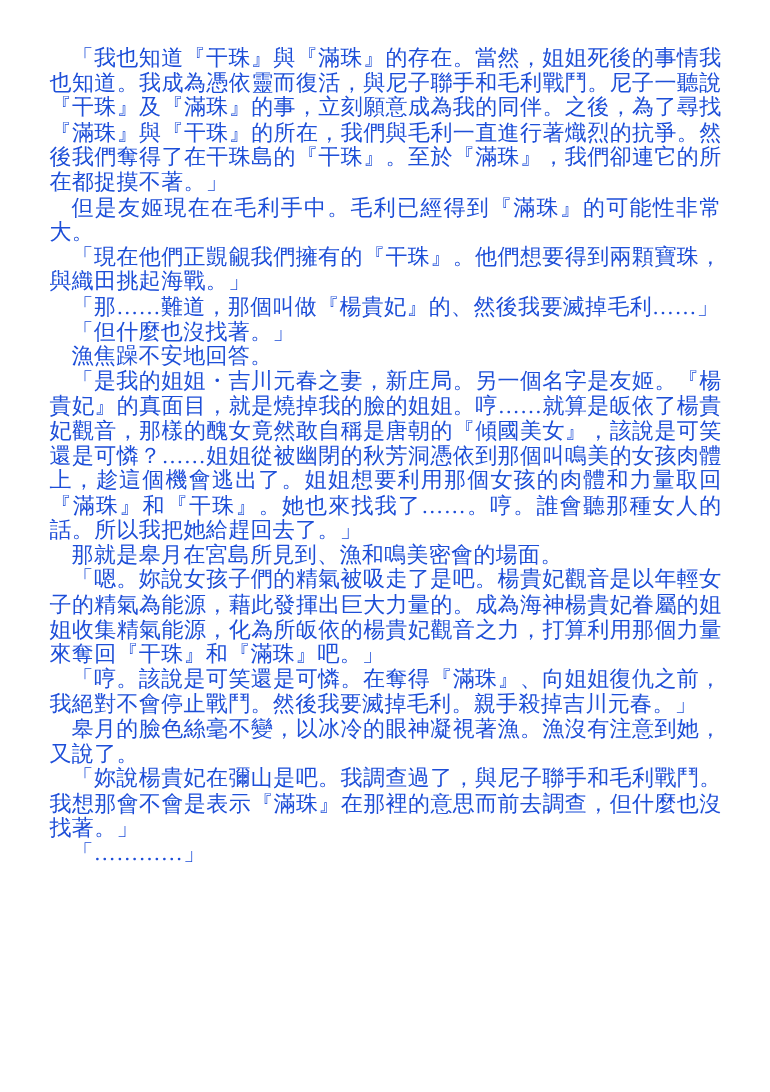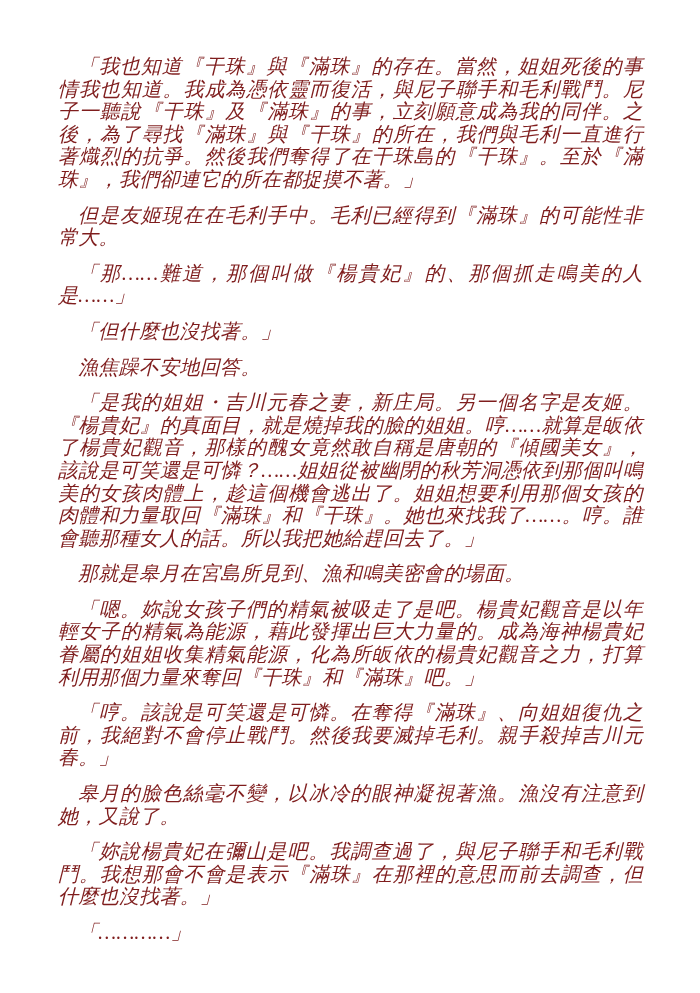--- a/index.html
+++ b/index.html
@@ -10,40 +10,40 @@
   .page {
     position: relative;
     width: 700px;
     height: 993px;
     box-sizing: border-box;
     background: #ffffff;
     padding: 42px 44px 0 45px;
     overflow: hidden;
   }
   .page p {
-    margin: 13px;
+    margin: 0;
     padding: 0;
     text-indent: 1em;
     font-family: "Liberation Serif", "DejaVu Serif", serif;
     font-size: 20px;
     line-height: 22.6px;
     letter-spacing: 0.3px;
-    color: #7f1d1d;
+    color: #1d4ed8;
     text-align: justify;
     word-break: break-all;
-    font-style: italic;
   }
 </style>
 </head>
 <body>
 
 <div class="page">
   <p>「我也知道『干珠』與『滿珠』的存在。當然，姐姐死後的事情我也知道。我成為憑依靈而復活，與尼子聯手和毛利戰鬥。尼子一聽說『干珠』及『滿珠』的事，立刻願意成為我的同伴。之後，為了尋找『滿珠』與『干珠』的所在，我們與毛利一直進行著熾烈的抗爭。然後我們奪得了在干珠島的『干珠』。至於『滿珠』，我們卻連它的所在都捉摸不著。」</p>
   <p>但是友姬現在在毛利手中。毛利已經得到『滿珠』的可能性非常大。</p>
-  <p>「那……難道，那個叫做『楊貴妃』的、那個抓走鳴美的人是……」</p>
+  <p>「現在他們正覬覦我們擁有的『干珠』。他們想要得到兩顆寶珠，與織田挑起海戰。」</p>
+  <p>「那……難道，那個叫做『楊貴妃』的、然後我要滅掉毛利……」</p>
   <p>「但什麼也沒找著。」</p>
   <p>漁焦躁不安地回答。</p>
   <p>「是我的姐姐・吉川元春之妻，新庄局。另一個名字是友姬。『楊貴妃』的真面目，就是燒掉我的臉的姐姐。哼……就算是皈依了楊貴妃觀音，那樣的醜女竟然敢自稱是唐朝的『傾國美女』，該說是可笑還是可憐？……姐姐從被幽閉的秋芳洞憑依到那個叫鳴美的女孩肉體上，趁這個機會逃出了。姐姐想要利用那個女孩的肉體和力量取回『滿珠』和『干珠』。她也來找我了……。哼。誰會聽那種女人的話。所以我把她給趕回去了。」</p>
   <p>那就是皋月在宮島所見到、漁和鳴美密會的場面。</p>
   <p>「嗯。妳說女孩子們的精氣被吸走了是吧。楊貴妃觀音是以年輕女子的精氣為能源，藉此發揮出巨大力量的。成為海神楊貴妃眷屬的姐姐收集精氣能源，化為所皈依的楊貴妃觀音之力，打算利用那個力量來奪回『干珠』和『滿珠』吧。」</p>
   <p>「哼。該說是可笑還是可憐。在奪得『滿珠』、向姐姐復仇之前，我絕對不會停止戰鬥。然後我要滅掉毛利。親手殺掉吉川元春。」</p>
   <p>皋月的臉色絲毫不變，以冰冷的眼神凝視著漁。漁沒有注意到她，又說了。</p>
   <p>「妳說楊貴妃在彌山是吧。我調查過了，與尼子聯手和毛利戰鬥。我想那會不會是表示『滿珠』在那裡的意思而前去調查，但什麼也沒找著。」</p>
   <p>「…………」</p>
 </div>

